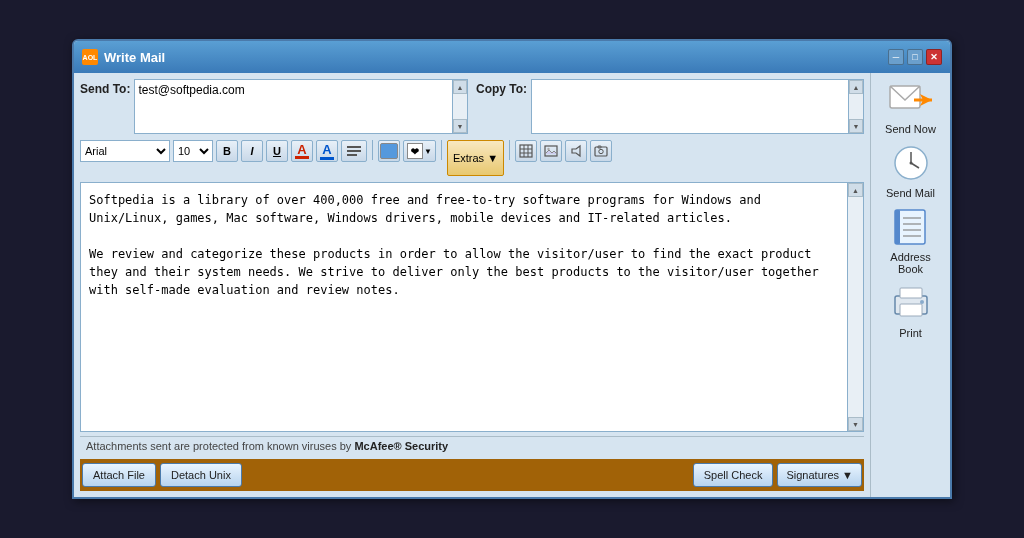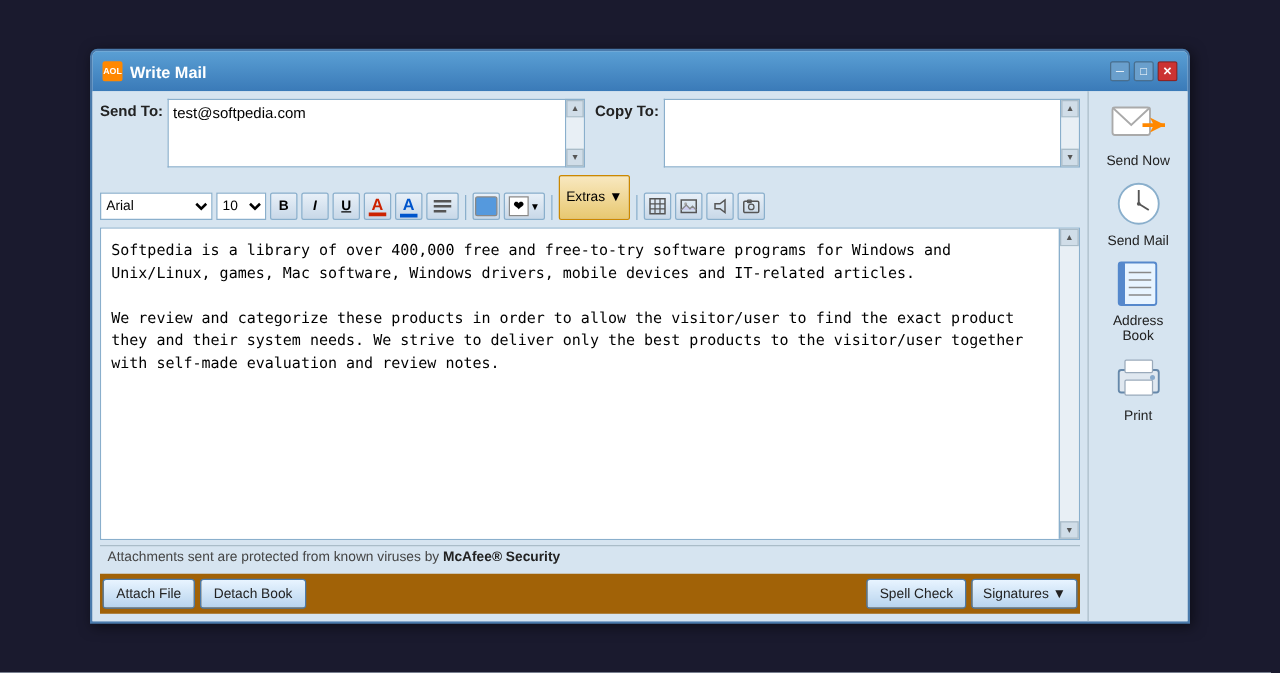--- a/index.html
+++ b/index.html
@@ -150,21 +150,21 @@
       flex: 1;
       height: 22px;
       border: 1px solid #8aafcc;
       background: white;
       padding: 2px 4px;
       font-size: 12px;
       outline: none;
     }
     .toolbar-row {
       display: flex;
-      align-items: flex-end;
+      align-items: flex-start;
       gap: 3px;
       background: #d6e4f0;
       padding: 2px 0;
     }
     .font-select {
       width: 90px;
       height: 22px;
       font-size: 11px;
       border: 1px solid #8aafcc;
       background: white;
@@ -498,21 +498,21 @@
         </div>
       </div>
 
       <div class="status-bar">
         <span>Attachments sent are protected from known viruses by </span><b>McAfee® Security</b>
       </div>
 
       <div class="bottom-buttons">
         <div class="bottom-left">
           <button class="action-btn">Attach File</button>
-          <button class="action-btn">Detach Book</button>
+          <button class="action-btn">Detach Unix</button>
         </div>
         <div class="bottom-right">
           <button class="spell-btn">Spell Check</button>
           <button class="sig-btn">
             <span>Signatures ▼</span>
           </button>
         </div>
       </div>
 
     </div>

